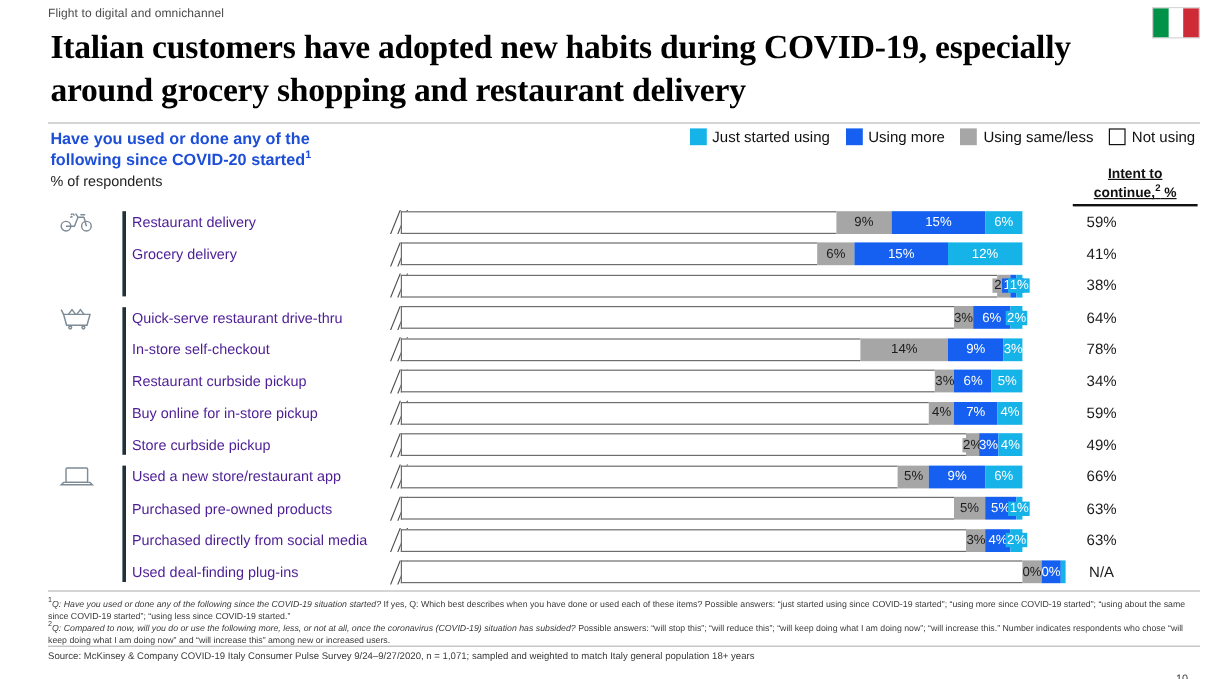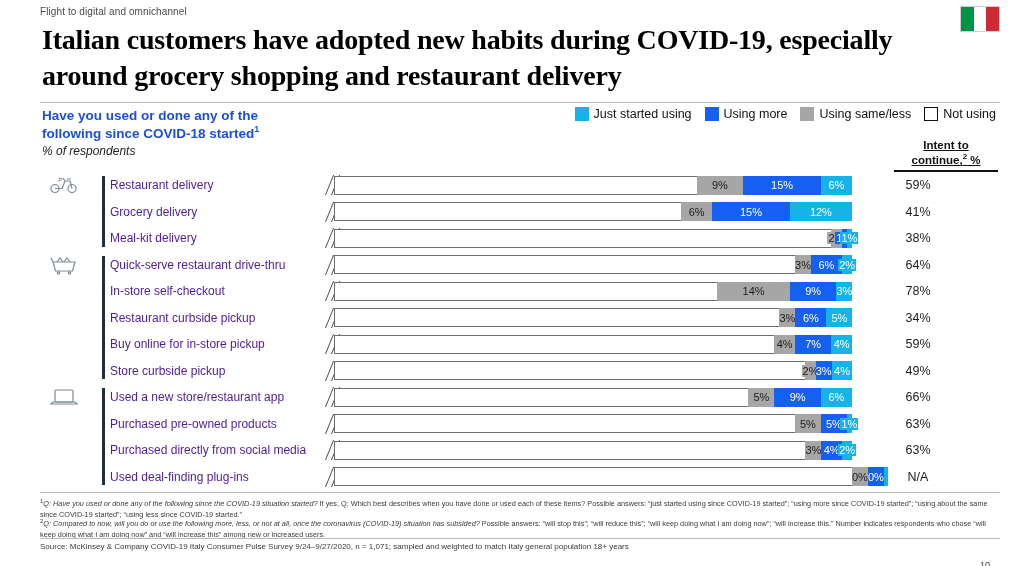--- a/index.html
+++ b/index.html
@@ -31,21 +31,21 @@
     position:absolute;left:40px;right:24px;top:102px;height:1px;background:#b9b9b9;
   }
 
   
   .question{
     position:absolute;left:42px;top:107px;width:300px;
     font-size:13.5px;font-weight:bold;line-height:1.27;color:#1d4ed8;
   }
   .question .sup{font-size:9px;vertical-align:super;font-weight:bold;}
   .subq{
-    position:absolute;left:42px;top:144px;font-size:12px;color:#222;font-weight:normal;font-style:italic;
+    position:absolute;left:42px;top:144px;font-size:12px;color:#222;font-weight:normal;
   }
 
   
   .legend{
     position:absolute;right:28px;top:107px;display:flex;align-items:center;gap:13px;
     font-size:12.5px;color:#111;
   }
   .legend .item{display:flex;align-items:center;gap:5px;}
   .legend .sw{width:14px;height:14px;display:inline-block;}
   .legend .sw.outline{border:1.4px solid #111;background:#fff;box-sizing:border-box;}
@@ -138,21 +138,21 @@
     <i style="background:#009246"></i>
       <i style="background:#ffffff"></i>
       <i style="background:#ce2b37"></i>
   </div>
 
   <div class="headline">Italian customers have adopted new habits during COVID-19, especially around grocery shopping and restaurant delivery</div>
   <div class="rule-top"></div>
 
   <div class="question">
     <span>Have you used or done any of the</span><br>
-    <span>following since COVID-18 started</span><span class="sup">1</span>
+    <span>following since COVID-20 started</span><span class="sup">1</span>
   </div>
   <div class="subq">% of respondents</div>
 
   <div class="legend">
     <div class="item">
       <span class="sw" style="background:#16b3e8"></span>
       <span>Just started using</span>
     </div>
     <div class="item">
       <span class="sw" style="background:#1560f0"></span>
@@ -225,21 +225,20 @@
             </div>
             <div class="seg started" style="flex: 0 0 12%;">
               <span class="lbl">12%</span>
             </div>
           </div>
         </div>
         <div class="intent">41%</div>
       </div>
       <div class="row">
         <div class="icon-cell"></div>
-        <div class="label">Meal-kit delivery</div>
         <div class="barzone">
           <div class="brk">
             <span class="a"></span>
             <span class="b"></span>
           </div>
           <div class="barwrap">
             <div class="seg notusing" style="flex: 0 0 96%;"></div>
             <div class="seg same tiny" style="flex: 0 0 2%;">
               <span class="lbl">2%</span>
             </div>

